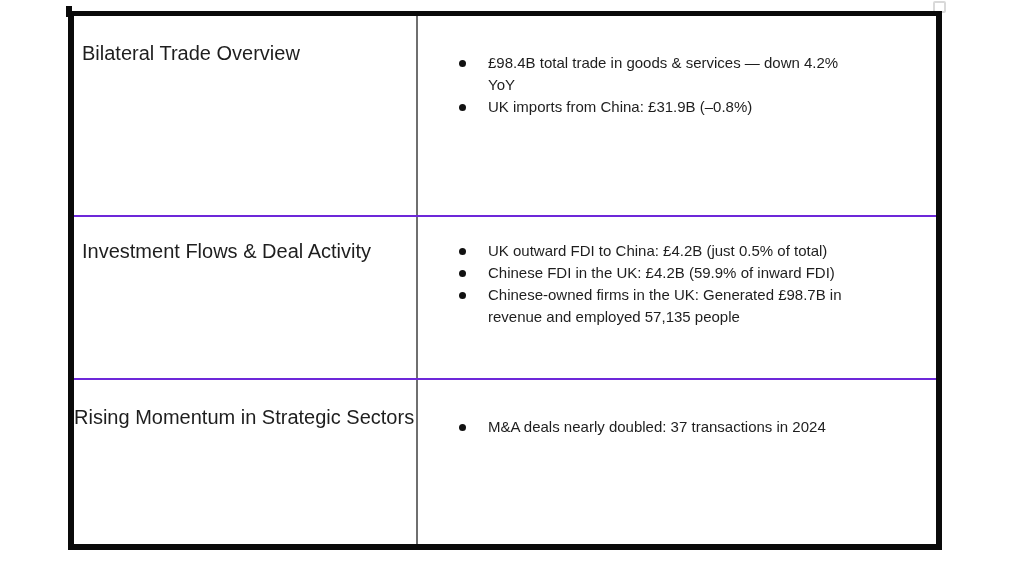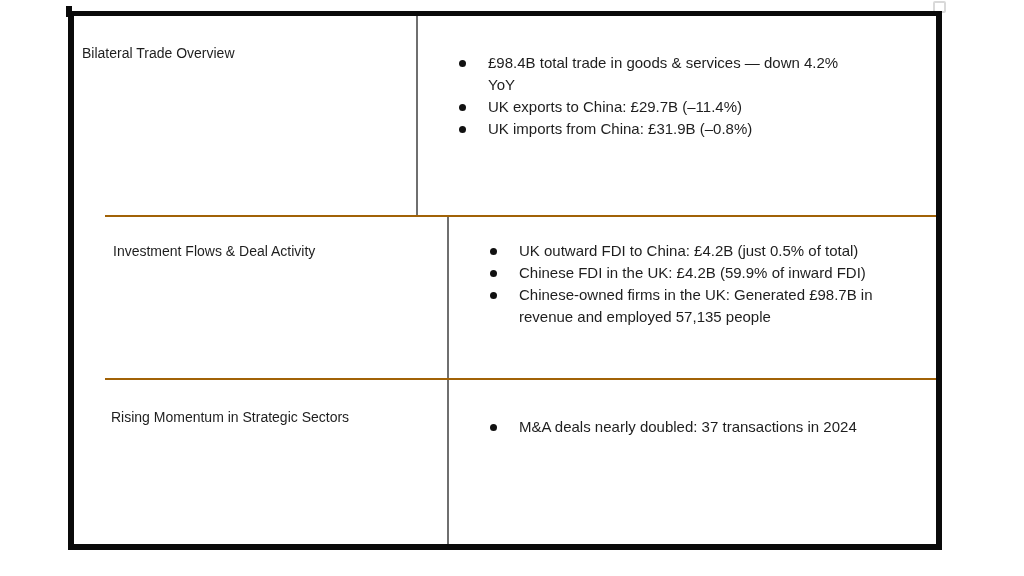--- a/index.html
+++ b/index.html
@@ -53,40 +53,39 @@
     grid-template-rows: 199px 163px 1fr;
   }
 
   .row {
     display: grid;
     grid-template-columns: 344px 1fr;
     box-sizing: border-box;
     overflow: hidden;
   }
   .row + .row {
-    border-top: 2px solid #a16207;
-    margin-left: 31px;
+    border-top: 2px solid #6d28d9;
   }
 
   .label-cell {
     box-sizing: border-box;
     border-right: 2px solid #6f6f6f;
     padding: 26px 8px 0 8px;
   }
   .bullets-cell {
     box-sizing: border-box;
     padding: 36px 10px 0 41px;
   }
 
   
   .row-1 .label-cell, .row-1 .bullets-cell { padding-top: 23px; }
-  .row-2 .label-cell { padding-left: 6px; }
+  .row-2 .label-cell { padding-left: 0; }
 
   .label {
-    font-size: 14px;
+    font-size: 20px;
     line-height: 22px;
     white-space: nowrap;
   }
 
   .bullet {
     display: grid;
     grid-template-columns: 7px 1fr;
     column-gap: 22px;
   }
   .dot {
@@ -112,26 +111,20 @@
   <div class="row row-0">
     <div class="cell label-cell">
       <div class="label">Bilateral Trade Overview</div>
     </div>
     <div class="cell bullets-cell">
         <div class="bullet">
           <span class="dot"></span>
           <div class="lines">
             <div class="line">£98.4B total trade in goods &amp; services — down 4.2%</div>
             <div class="line">YoY</div>
-          </div>
-        </div>
-        <div class="bullet">
-          <span class="dot"></span>
-          <div class="lines">
-            <div class="line">UK exports to China: £29.7B (–11.4%)</div>
           </div>
         </div>
         <div class="bullet">
           <span class="dot"></span>
           <div class="lines">
             <div class="line">UK imports from China: £31.9B (–0.8%)</div>
           </div>
         </div>
       </div>
   </div>

